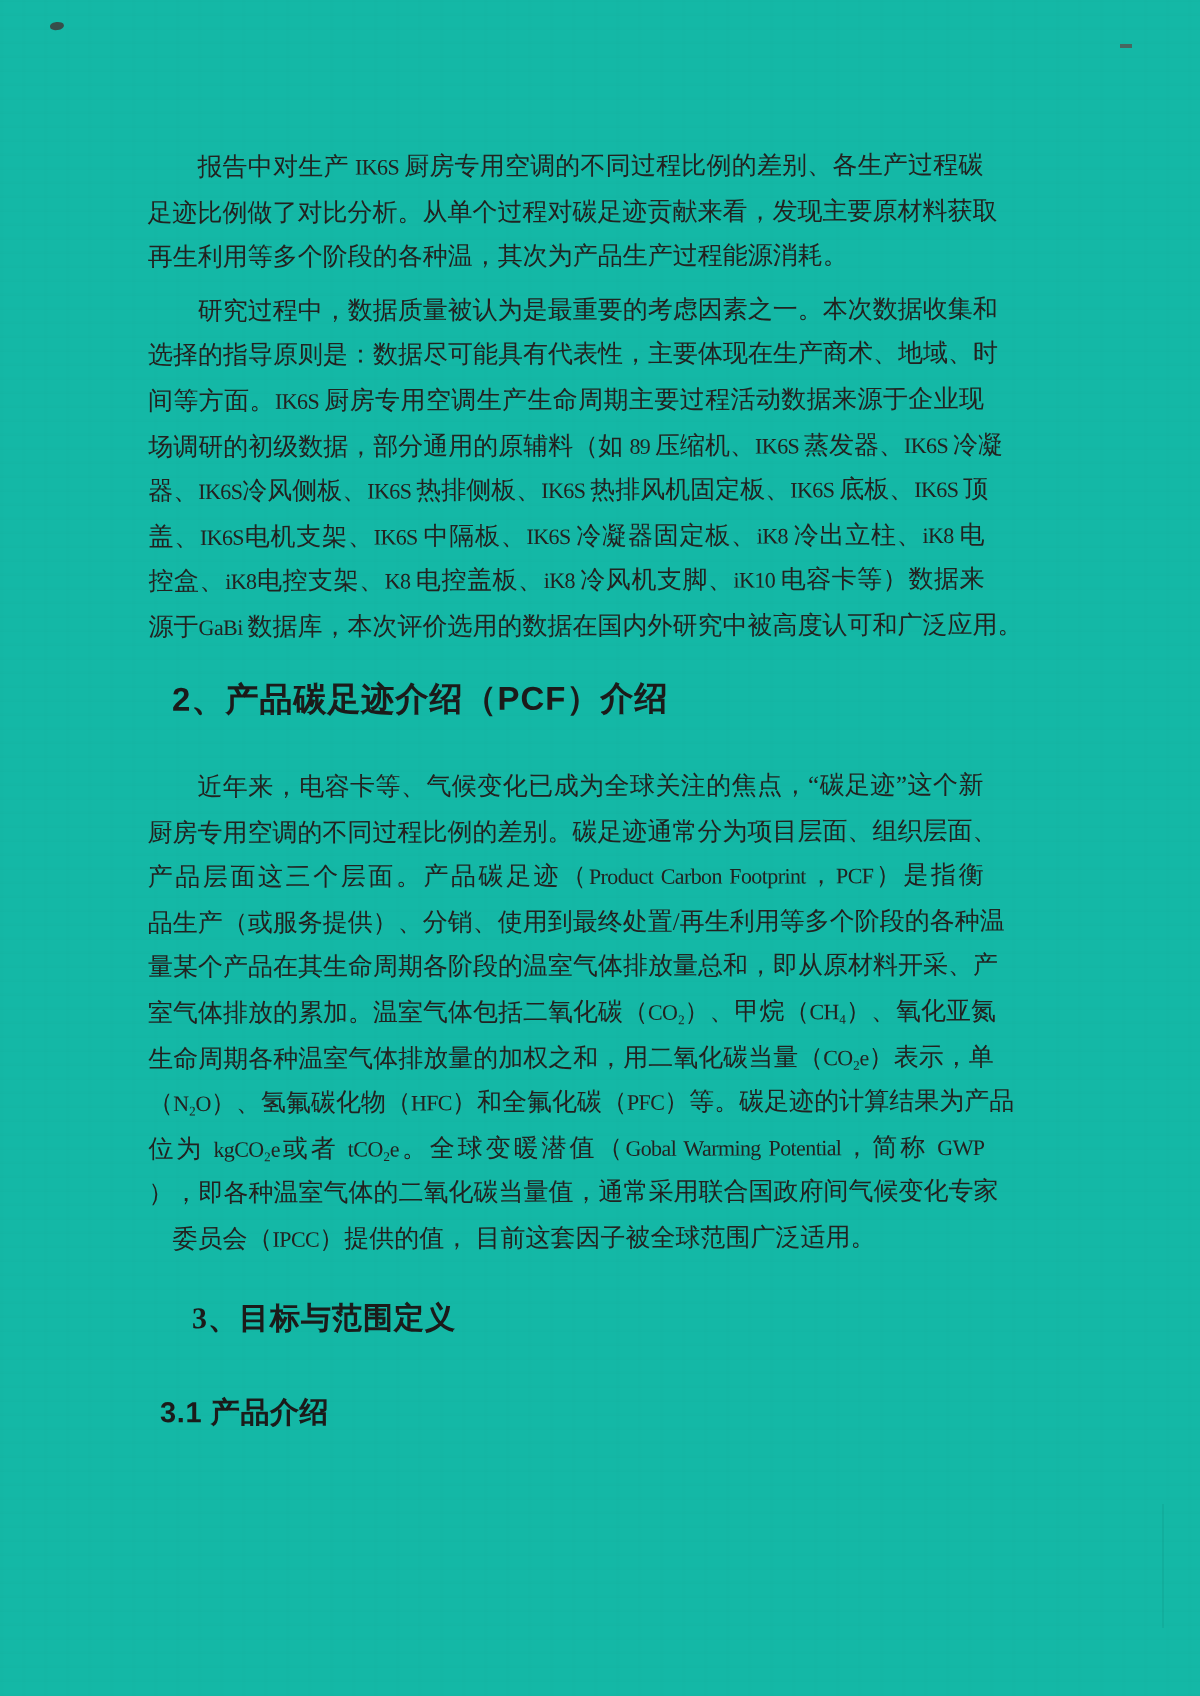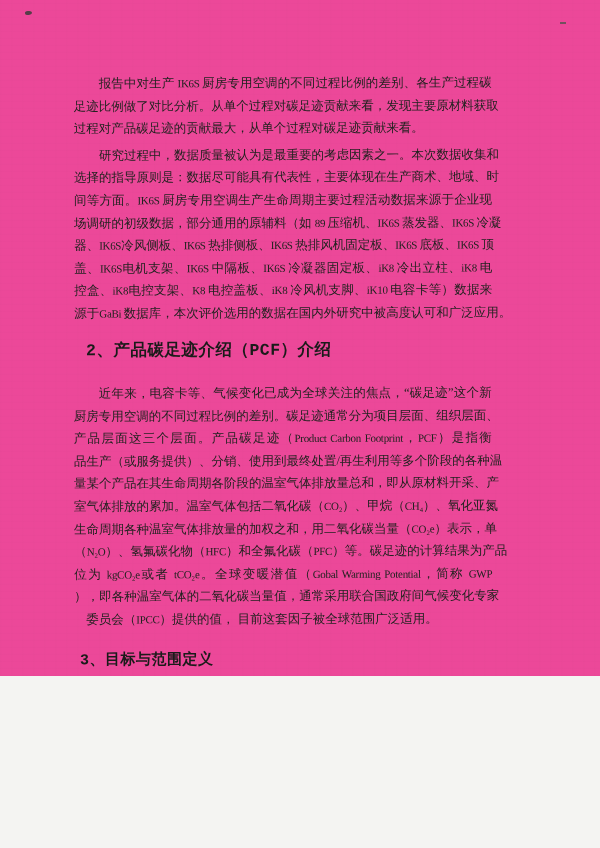--- a/index.html
+++ b/index.html
@@ -3,22 +3,22 @@
 <meta charset="utf-8">
 <style>
   html, body {
     margin: 0;
     padding: 0;
     background: #f4f4f2;
   }
   .doc {
     position: relative;
     width: 600px;
-    height: 676px;
-    background: #ec4899;
+    height: 848px;
+    background: #14b8a6;
     overflow: hidden;
     font-family: "Liberation Serif", "DejaVu Serif", serif;
     color: #222220;
     transform: none;
   }
   
   .doc::before {
     content: "";
     position: absolute;
     inset: 0;
@@ -50,32 +50,32 @@
   .para.indent-last .tline:last-child { padding-left: 12px; }
   .lat {
     font-family: "Liberation Serif", "DejaVu Serif", serif;
     font-size: 11px;
     letter-spacing: -0.3px;
   }
   .h2 {
     position: absolute;
     left: 86px;
     top: 339px;
-    font-family: Liberation Mono, monospace;
+    font-family: Liberation Sans, sans-serif;
     font-size: 16.5px;
     font-weight: bold;
     color: #1b1b1a;
     letter-spacing: 0.5px;
     transform: rotate(-0.15deg);
   }
   .h3 {
     position: absolute;
-    left: 80px;
+    left: 96px;
     top: 650px;
-    font-family: Liberation Mono, monospace;
+    font-family: Liberation Serif, serif;
     font-size: 15px;
     font-weight: bold;
     color: #1b1b1a;
     letter-spacing: 0.5px;
     transform: rotate(-0.15deg);
   }
   .h31 {
     position: absolute;
     left: 80px;
     top: 697px;
@@ -121,21 +121,21 @@
 <div class="doc">
 
   <div class="speck"></div>
   <div class="dash"></div>
   <div class="edge-line"></div>
 
   <div class="col body-flow" style="top:72px">
     <div class="para">
         <div class="tline">报告中对生产 <span class="lat">IK6S </span>厨房专用空调的不同过程比例的差别、各生产过程碳</div>
         <div class="tline">足迹比例做了对比分析。从单个过程对碳足迹贡献来看，发现主要原材料获取</div>
-        <div class="tline">过程对产品碳足迹的贡献最大，从单个过程对碳足迹贡献来看。</div>
+        <div class="tline">再生利用等多个阶段的各种温，其次为产品生产过程能源消耗。</div>
       </div>
     <div class="para justify-last">
         <div class="tline">研究过程中，数据质量被认为是最重要的考虑因素之一。本次数据收集和</div>
         <div class="tline">选择的指导原则是：数据尽可能具有代表性，主要体现在生产商术、地域、时</div>
         <div class="tline">间等方面。<span class="lat">IK6S </span>厨房专用空调生产生命周期主要过程活动数据来源于企业现</div>
         <div class="tline">场调研的初级数据，部分通用的原辅料（如 <span class="lat">89 </span>压缩机、<span class="lat">IK6S </span>蒸发器、<span class="lat">IK6S </span>冷凝</div>
         <div class="tline">器、<span class="lat">IK6S</span>冷风侧板、<span class="lat">IK6S </span>热排侧板、<span class="lat">IK6S </span>热排风机固定板、<span class="lat">IK6S </span>底板、<span class="lat">IK6S </span>顶</div>
         <div class="tline">盖、<span class="lat">IK6S</span>电机支架、<span class="lat">IK6S </span>中隔板、<span class="lat">IK6S </span>冷凝器固定板、<span class="lat">iK8 </span>冷出立柱、<span class="lat">iK8 </span>电</div>
         <div class="tline">控盒、<span class="lat">iK8</span>电控支架、<span class="lat">K8 </span>电控盖板、<span class="lat">iK8 </span>冷风机支脚、<span class="lat">iK10 </span>电容卡等）数据来</div>
         <div class="tline">源于<span class="lat">GaBi </span>数据库，本次评价选用的数据在国内外研究中被高度认可和广泛应用。</div>

